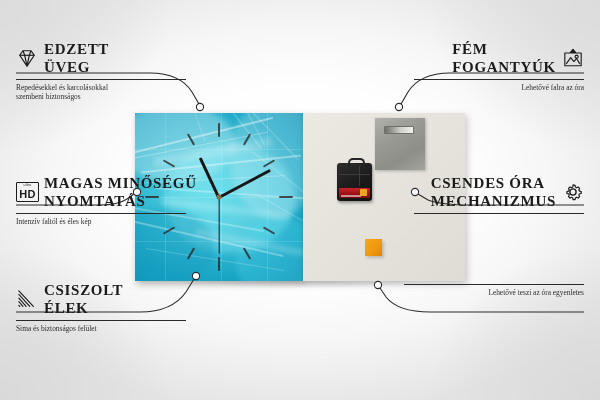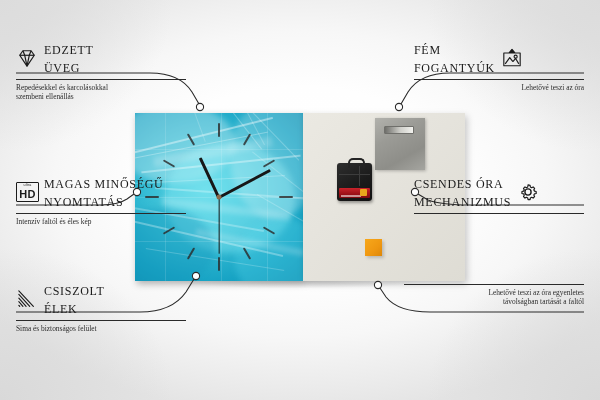--- a/index.html
+++ b/index.html
@@ -87,31 +87,31 @@
   }
   .shadow-strip{
     position:absolute;left:-6px;top:168px;width:344px;height:10px;
     background:radial-gradient(ellipse 50% 100% at 50% 0%, rgba(0,0,0,.14) 0%, rgba(0,0,0,0) 75%);
   }
 
   
   .callout{position:absolute;}
   .co-title{
     font-family:"Liberation Serif",serif;
-    font-size:12px;letter-spacing:.7px;color:#1b1b1b;
-    line-height:11.5px;text-transform:uppercase;white-space:nowrap;
+    font-size:15px;letter-spacing:.7px;color:#1b1b1b;
+    line-height:11.5px;text-transform:uppercase;white-space:nowrap;font-weight:bold;
   }
   .co-rule{height:1px;background:#2a2a2a;margin:3px 0 3px 0;}
   .co-desc{
     font-family:"Liberation Serif",serif;
     font-size:7.4px;line-height:9.4px;color:#2d2d2d;white-space:nowrap;
   }
   .co-head{display:flex;align-items:center;gap:6px;}
   .co-left .co-head{justify-content:flex-start;}
-  .co-right .co-head{justify-content:flex-start;}
+  .co-right .co-head{justify-content:flex-end;}
   .co-right .co-title,.co-right .co-desc{text-align:right;}
   .ico{width:22px;height:20px;flex:0 0 auto;}
   .ico svg{display:block;width:100%;height:100%;}
   .hd-badge{
     width:21px;height:18px;border:1.3px solid #1b1b1b;border-radius:1px;
     display:flex;flex-direction:column;align-items:center;justify-content:center;
     font-family:"Liberation Sans",sans-serif;color:#1b1b1b;line-height:1;
   }
   .hd-badge .u{font-size:3.6px;letter-spacing:.2px;margin-bottom:.5px;}
   .hd-badge .h{font-size:11px;font-weight:bold;letter-spacing:.2px;}
@@ -241,21 +241,21 @@
         </g>
           </svg>
       </span>
       <span>
         <span class="co-title">EDZETT</span><br>
         <span class="co-title">ÜVEG</span>
       </span>
     </div>
     <div class="co-rule"></div>
     <div class="co-desc">Repedésekkel és karcolásokkal</div>
-    <div class="co-desc">szembeni ellenállás</div>
+    <div class="co-desc">szembeni biztonságos</div>
   </div>
 
   <div class="callout co-left" style="left:16px;top:174px;width:170px;">
     <div class="co-head">
       <span class="ico">
         <span class="hd-badge">
           <span class="u">ultra</span>
             <span class="h">HD</span>
         </span>
       </span>
@@ -302,21 +302,21 @@
           <path d="M12 1.5 L9 5 H15 Z" fill="#1b1b1b"></path>
           <rect x="3" y="5.5" width="18" height="14"></rect>
           <path d="M4.5 17.5 L9.5 10.5 L13 15"></path>
           <path d="M13 15 L16 11.5 L19.5 17.5"></path>
           <circle cx="16" cy="9.5" r="1.7"></circle>
         </g>
           </svg>
       </span>
     </div>
     <div class="co-rule"></div>
-    <div class="co-desc">Lehetővé teszi az óra</div>
+    <div class="co-desc">Lehetővé falra az óra</div>
   </div>
 
   <div class="callout co-right" style="left:414px;top:174px;width:170px;">
     <div class="co-head">
       <span>
         <span class="co-title">CSENDES ÓRA</span><br>
         <span class="co-title">MECHANIZMUS</span>
       </span>
       <span class="ico">
         <svg viewBox="0 0 24 22">
@@ -326,16 +326,15 @@
         </g>
           </svg>
       </span>
     </div>
     <div class="co-rule"></div>
   </div>
 
   <div class="callout co-right" style="left:404px;top:281px;width:180px;">
     <div class="co-rule"></div>
     <div class="co-desc">Lehetővé teszi az óra egyenletes</div>
-    <div class="co-desc">távolságban tartását a faltól</div>
   </div>
 
 </div>
 
 </body></html>

